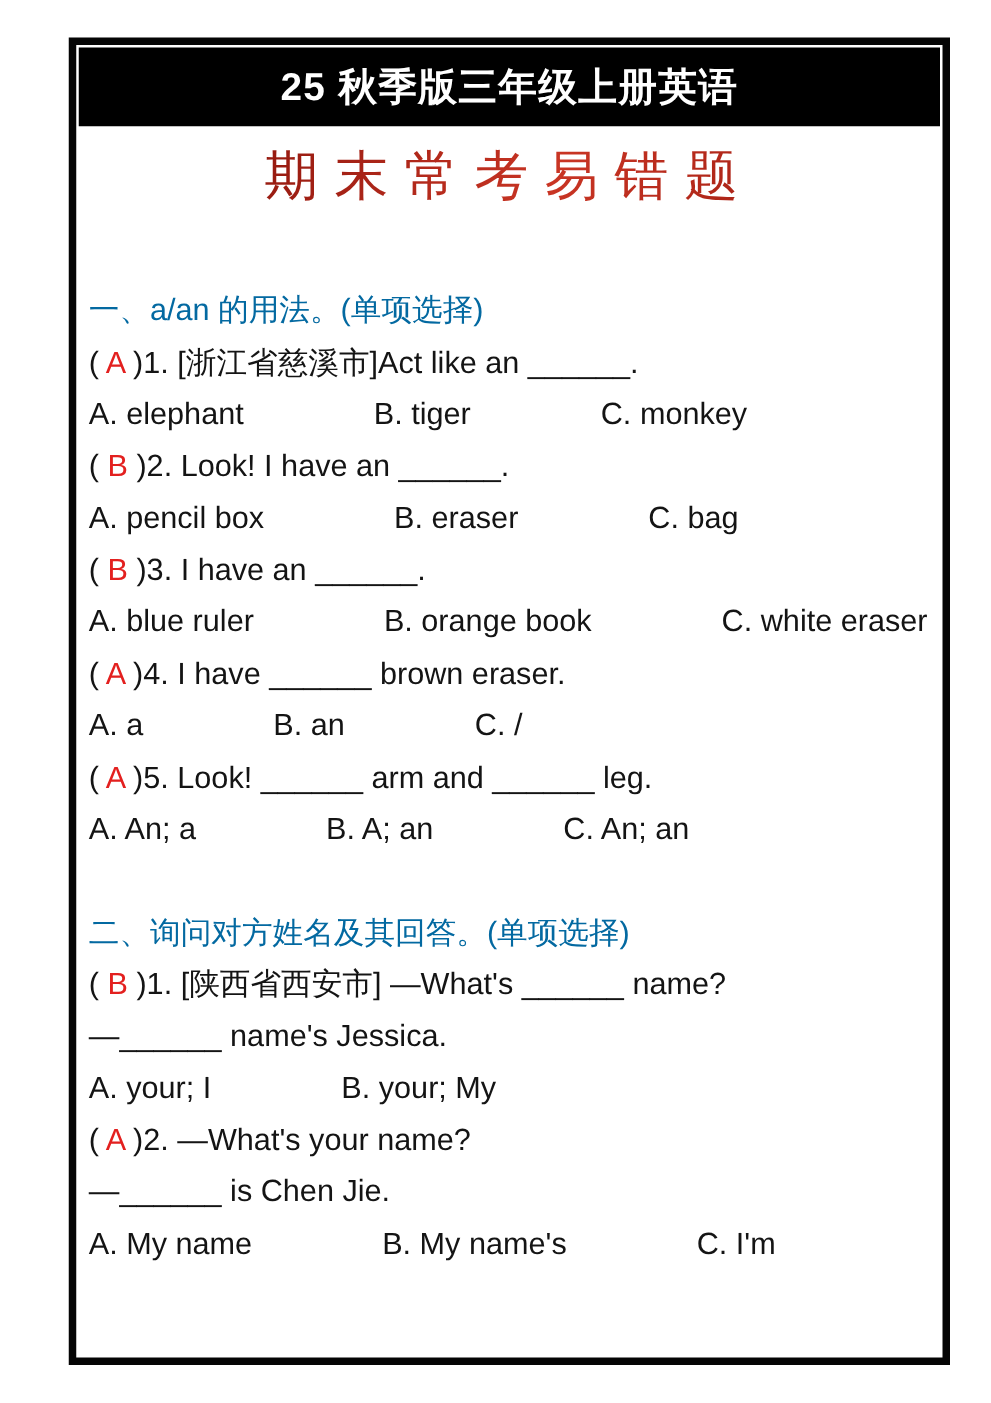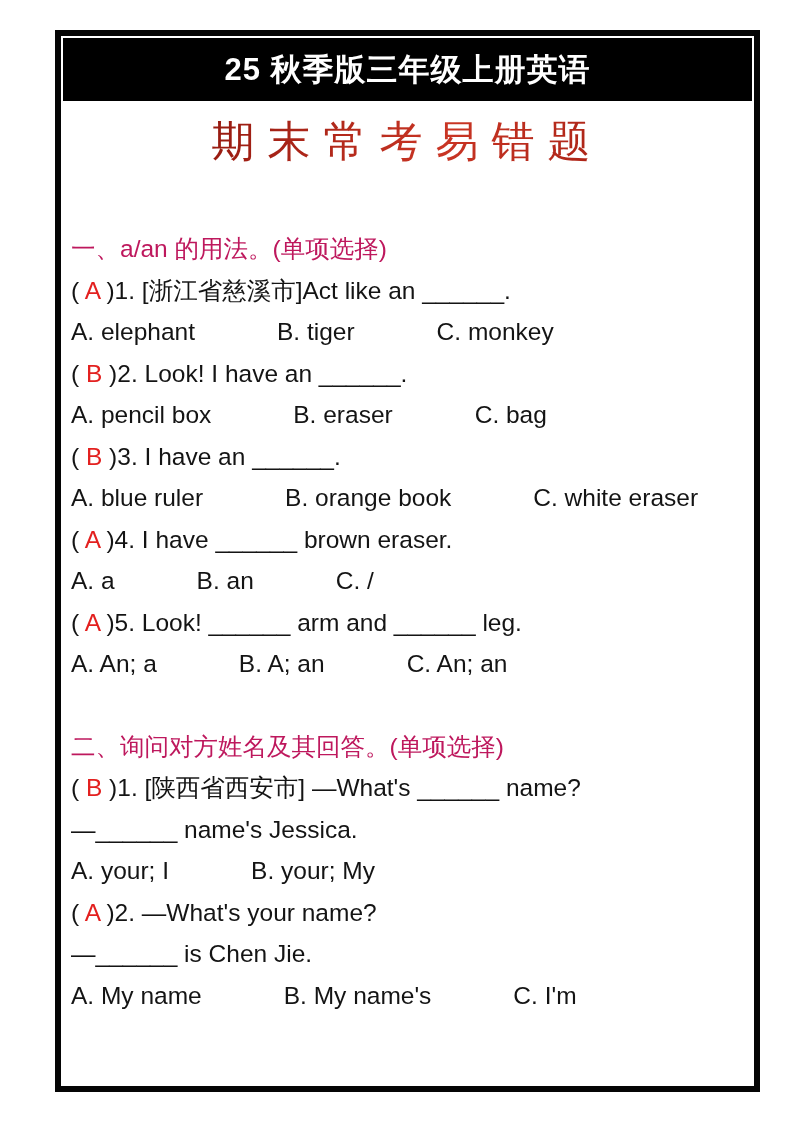--- a/index.html
+++ b/index.html
@@ -49,30 +49,30 @@
   .content {
     padding-left: 10px;
     padding-right: 8px;
     font-size: 24.5px;
     line-height: 41.5px;
     color: #141414;
   }
   .section-1 { margin-top: 56px; }
   .section-2 { margin-top: 41px; }
   .section-heading {
-    color: #be185d;
+    color: #0369a1;
     white-space: nowrap;
   }
   .line { white-space: nowrap; }
   .ans {
     color: #e3201f;
   }
   .opts {
     display: flex;
-    gap: 82px;
+    gap: 104px;
   }
   .opt { white-space: nowrap; }
 </style>
 </head>
 <body>
 
 <div class="page-frame">
 
   <div class="header-bar">
     <span>25 秋季版三年级上册英语</span>

